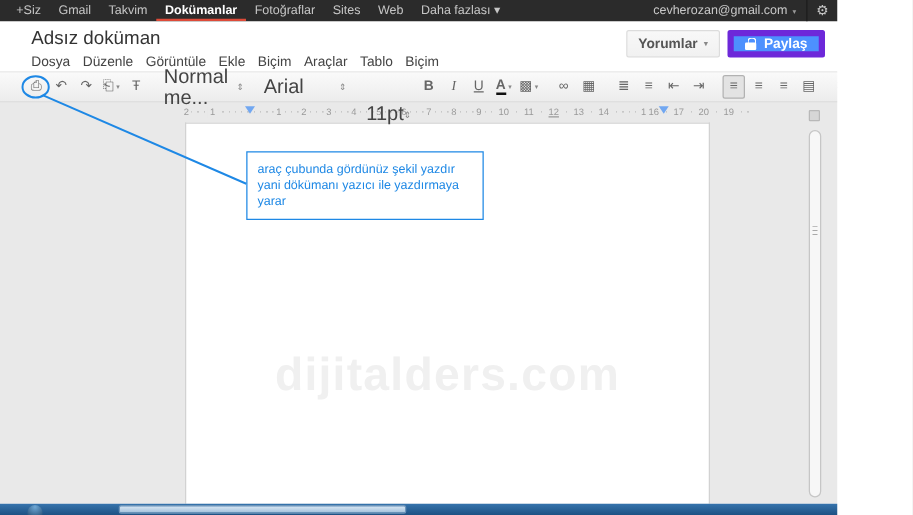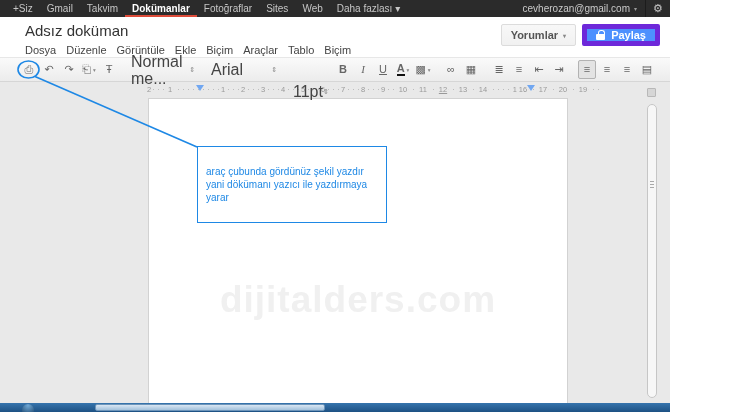--- a/index.html
+++ b/index.html
@@ -64,22 +64,22 @@
                transform:translateX(-50%); background:#e9e9e9; padding:0 2px; }
   .ruler-marker { position:absolute; top:3px; width:0; height:0; border-left:4px solid transparent;
                   border-right:4px solid transparent; border-top:6px solid #71a7f1;
                   transform:translateX(-50%); cursor:pointer; }
   .page { position:absolute; left:148px; top:16px; width:420px; bottom:0; background:#fff;
           border:1px solid #d2d2d2; border-bottom:none; }
   .watermark { position:absolute; left:148px; top:196px; width:420px; text-align:center;
                font-size:37px; font-weight:bold; letter-spacing:1px; color:#f0f0f0; }
 
   
-  .callout { position:absolute; left:197px; top:64px; width:190px; background:#fff;
-             border:1px solid var(--accent,#1e88e5); padding:18px 8px; z-index:40; }
+  .callout { position:absolute; left:197px; top:39px; width:190px; background:#fff;
+             border:1px solid var(--accent,#1e88e5); padding:7px 8px; z-index:40; }
   .callout div { font-size:10px; line-height:13px; color:var(--accent,#1e88e5); white-space:nowrap; }
 
   
   .scroll-top-btn { position:absolute; top:6px; right:14px; width:9px; height:9px;
                     background:#d6d6d6; border:1px solid #b8b8b8; border-radius:1px; cursor:pointer; }
   .scroll-thumb { position:absolute; top:22px; right:13px; width:10px; height:294px;
                   background:#f7f7f7; border:1px solid #c6c6c6; border-radius:5px; cursor:pointer; }
   .scroll-grip { position:absolute; top:76px; left:2px; width:4px; height:8px;
                  background-image:repeating-linear-gradient(#a9a9a9 0 1px,transparent 1px 3px); }
 

